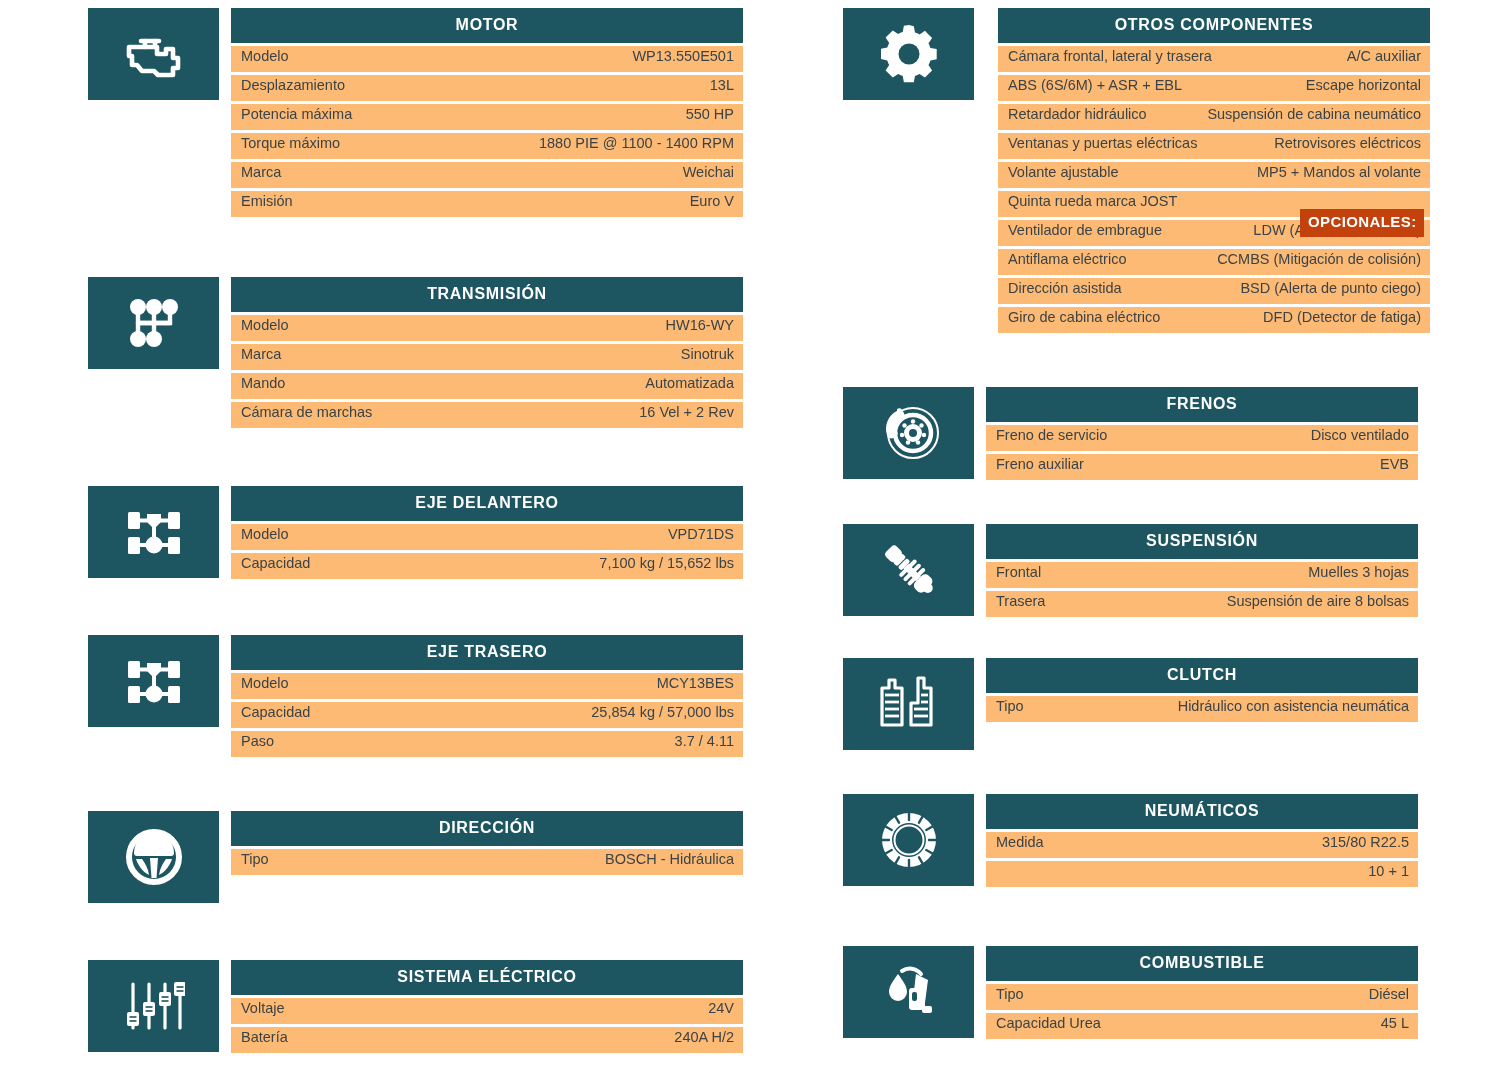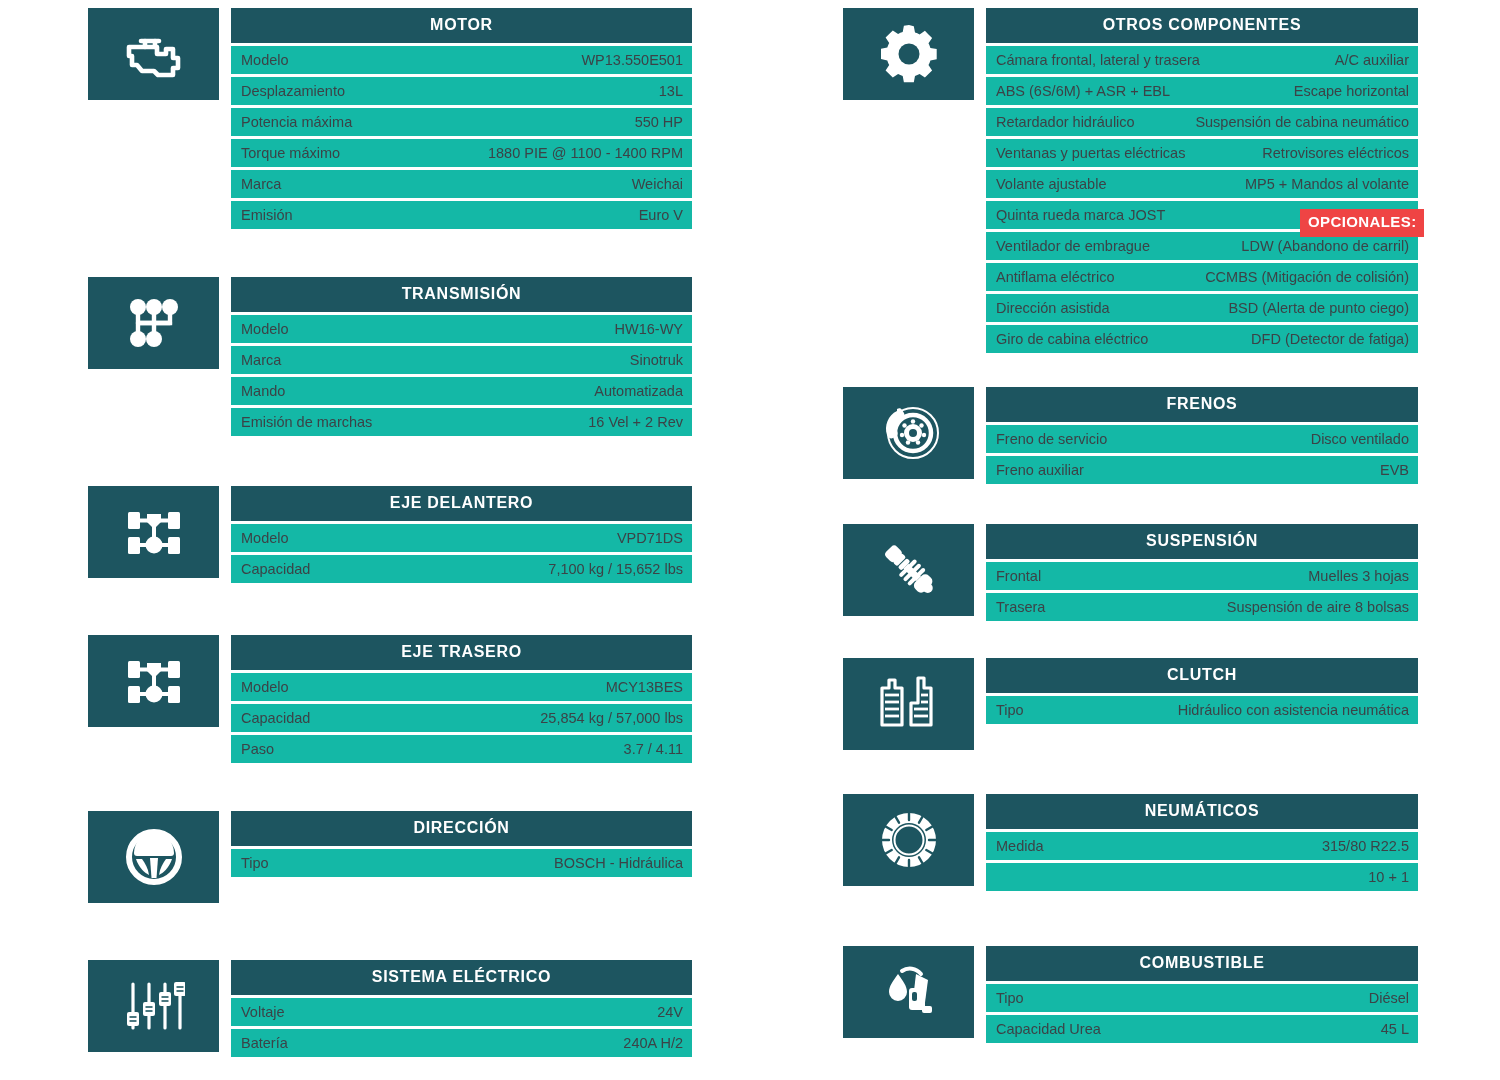--- a/index.html
+++ b/index.html
@@ -34,52 +34,52 @@
     background: #1d5560;
     flex: 0 0 131px;
     display: flex;
     align-items: center;
     justify-content: center;
   }
   .icon-tile svg { display: block; }
 
   .table {
     margin-left: 12px;
-    width: 461px;
+    width: 512px;
   }
   .table-head {
     background: #1d5560;
     color: #ffffff;
     text-align: center;
     font-size: 16px;
     font-weight: bold;
     letter-spacing: 0.7px;
     padding: 9px 6px 10px;
     line-height: 1;
   }
   .row {
     display: flex;
     justify-content: space-between;
     align-items: center;
-    background: #14b8a6;
-    padding: 6px 9px 6px 10px;
+    background: #fdba74;
+    padding: 0 9px 6px 10px;
     margin-top: 3px;
     font-size: 14.5px;
     color: #3b4347;
     min-height: 26px;
   }
   .row .k { text-align: left; white-space: nowrap; }
   .row .v { text-align: right; white-space: nowrap; }
 
   
   .col-right .table { width: 432px; }
 
   .opt-badge {
     position: absolute;
-    background: #ef4444;
+    background: #c2410c;
     color: #ffffff;
     font-size: 15px;
     font-weight: bold;
     letter-spacing: 0.4px;
     padding: 5px 28px 6px 8px;
     line-height: 1.1;
     white-space: nowrap;
     overflow: hidden;
   }
 </style>
@@ -153,21 +153,21 @@
           </div>
           <div class="row">
             <span class="k">Marca</span>
             <span class="v">Sinotruk</span>
           </div>
           <div class="row">
             <span class="k">Mando</span>
             <span class="v">Automatizada</span>
           </div>
           <div class="row">
-            <span class="k">Emisión de marchas</span>
+            <span class="k">Cámara de marchas</span>
             <span class="v">16 Vel + 2 Rev</span>
           </div>
         </div>
       </div>
       <div class="block" style="top: 486px;">
         <div class="icon-tile">
           <svg width="62" height="56" viewBox="0 0 62 56">
       <g fill="#ffffff">
         <rect x="5" y="8" width="12" height="17" rx="1.5"></rect>
         <rect x="45" y="8" width="12" height="17" rx="1.5"></rect>
@@ -281,21 +281,21 @@
             <span class="v">24V</span>
           </div>
           <div class="row">
             <span class="k">Batería</span>
             <span class="v">240A H/2</span>
           </div>
         </div>
       </div>
     </div>
   <div class="column col-right" id="col-right">
-      <div class="block" style="top: 8px;">
+      <div class="block" style="top: 8px; gap: 12px;">
         <div class="icon-tile">
           <svg width="58" height="58" viewBox="0 0 58 58">
       <path fill="#ffffff" d="M29 0l4.8 1.2 1.2 6.3a22 22 0 0 1 4.6 1.9l5.3-3.6 3.6 3.6 3.6 3.6-3.6 5.3a22 22 0 0 1 1.9 4.6l6.3 1.2v10.2l-6.3 1.2a22 22 0 0 1-1.9 4.6l3.6 5.3-7.2 7.2-5.3-3.6a22 22 0 0 1-4.6 1.9l-1.2 6.3H23.9l-1.2-6.3a22 22 0 0 1-4.6-1.9l-5.3 3.6-7.2-7.2 3.6-5.3a22 22 0 0 1-1.9-4.6L1 33.9V23.7l6.3-1.2a22 22 0 0 1 1.9-4.6L5.6 12.6l7.2-7.2 5.3 3.6a22 22 0 0 1 4.6-1.9L23.9 0.8z"></path>
       <circle cx="29" cy="29" r="10.5" fill="#1d5560"></circle>
     </svg>
         </div>
         <div class="table">
           <div class="table-head">OTROS COMPONENTES</div>
           <div class="row">
             <span class="k">Cámara frontal, lateral y trasera</span>

